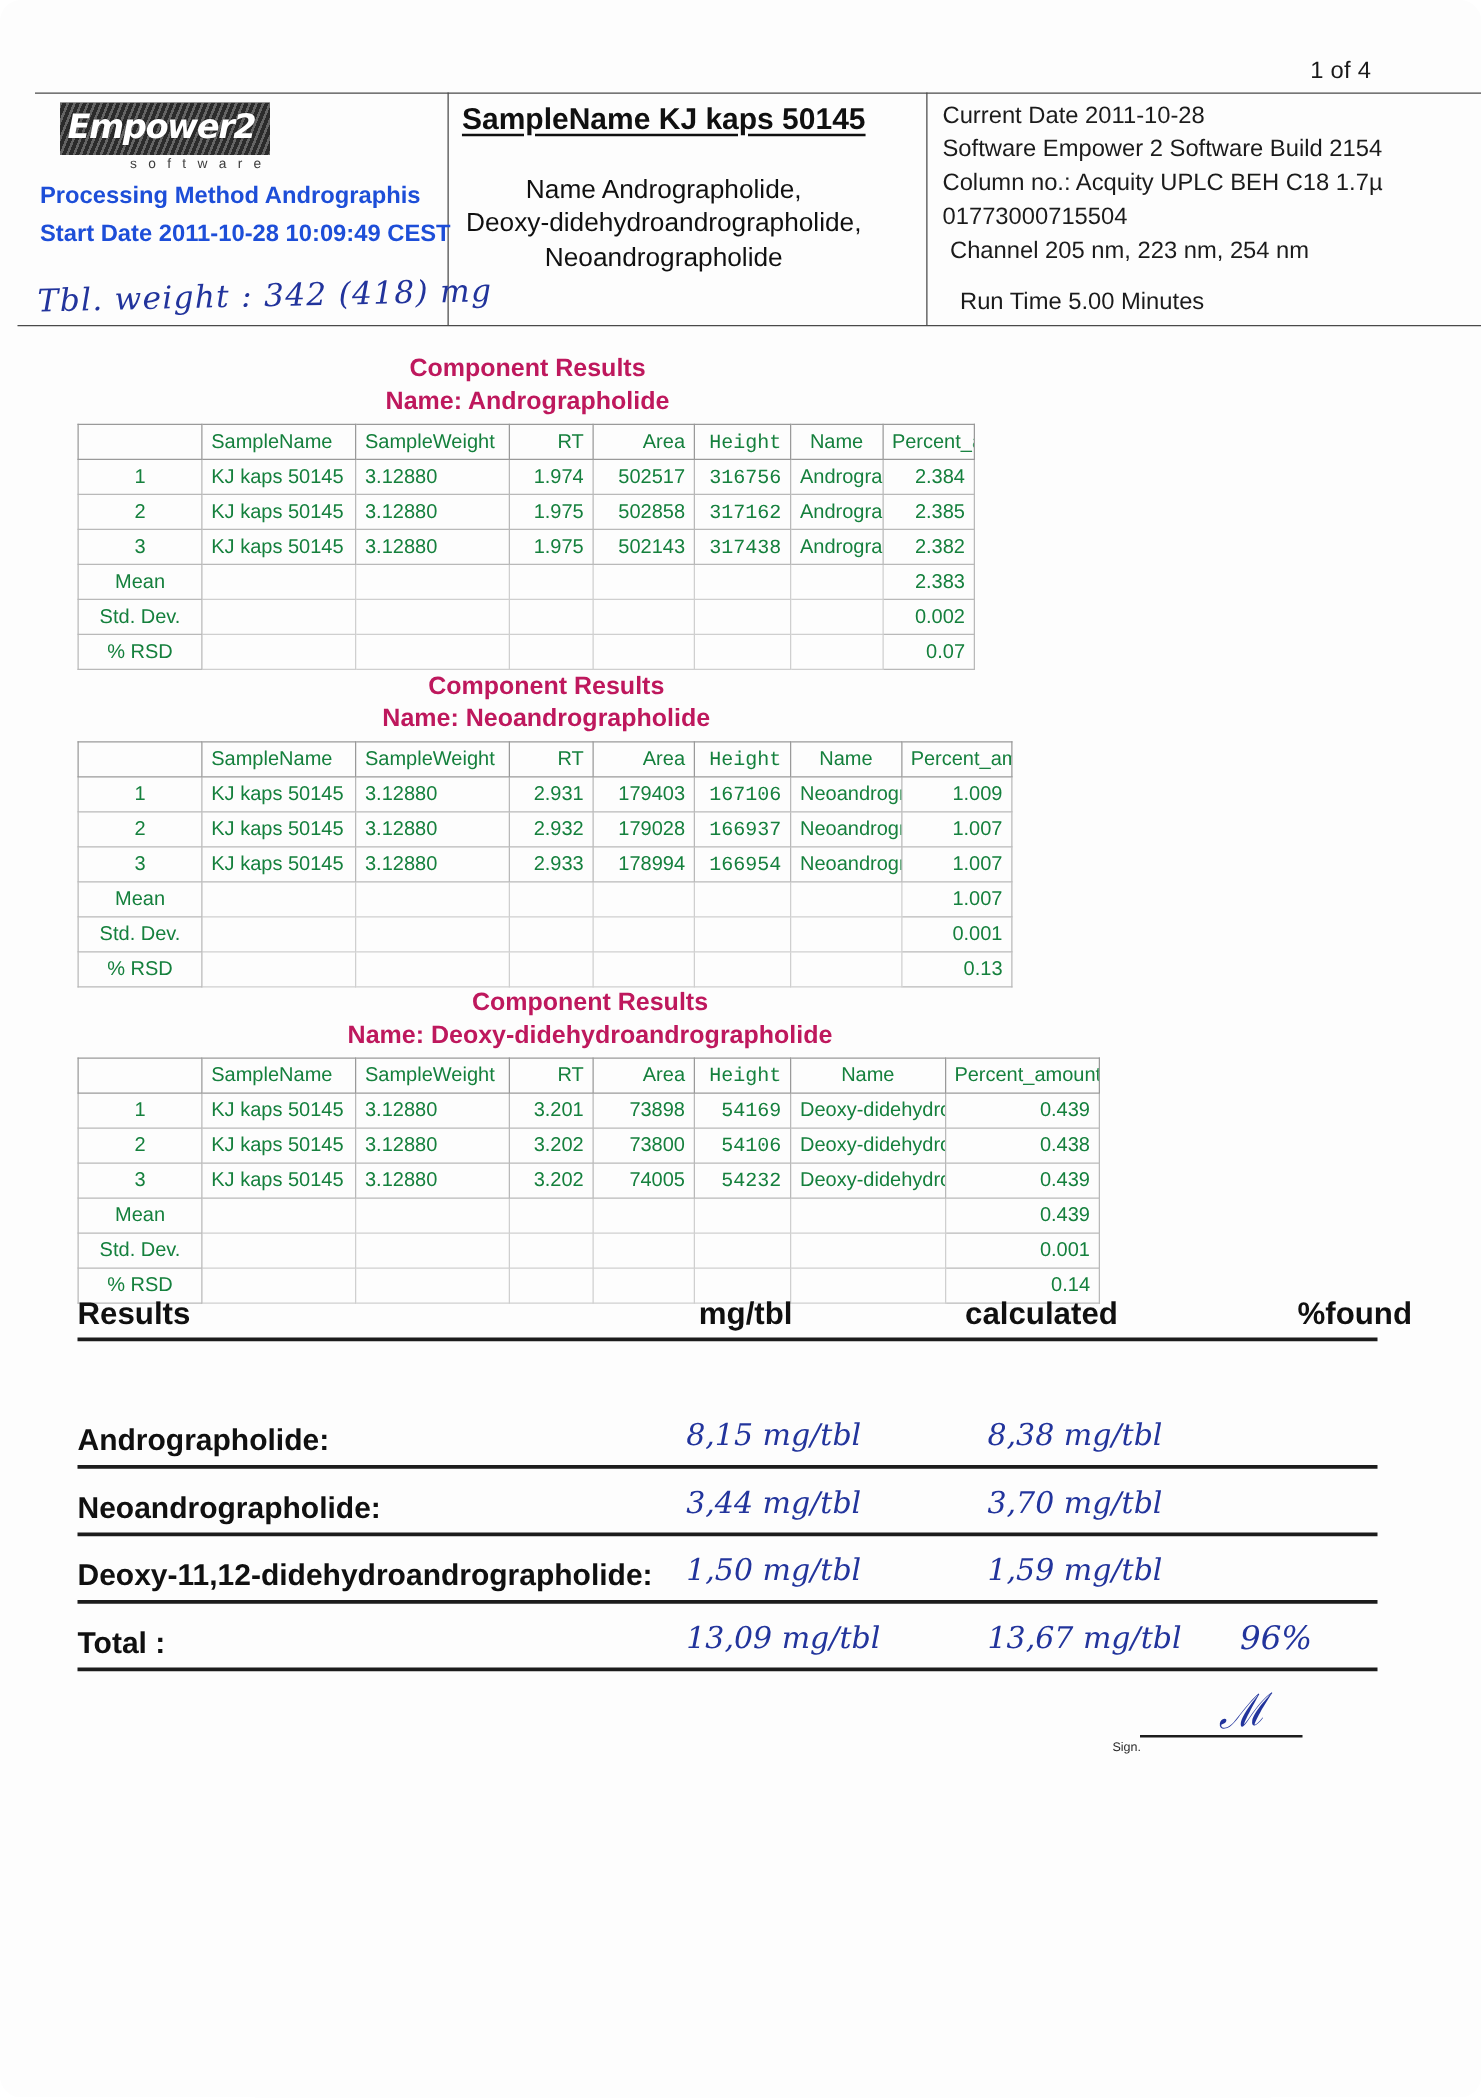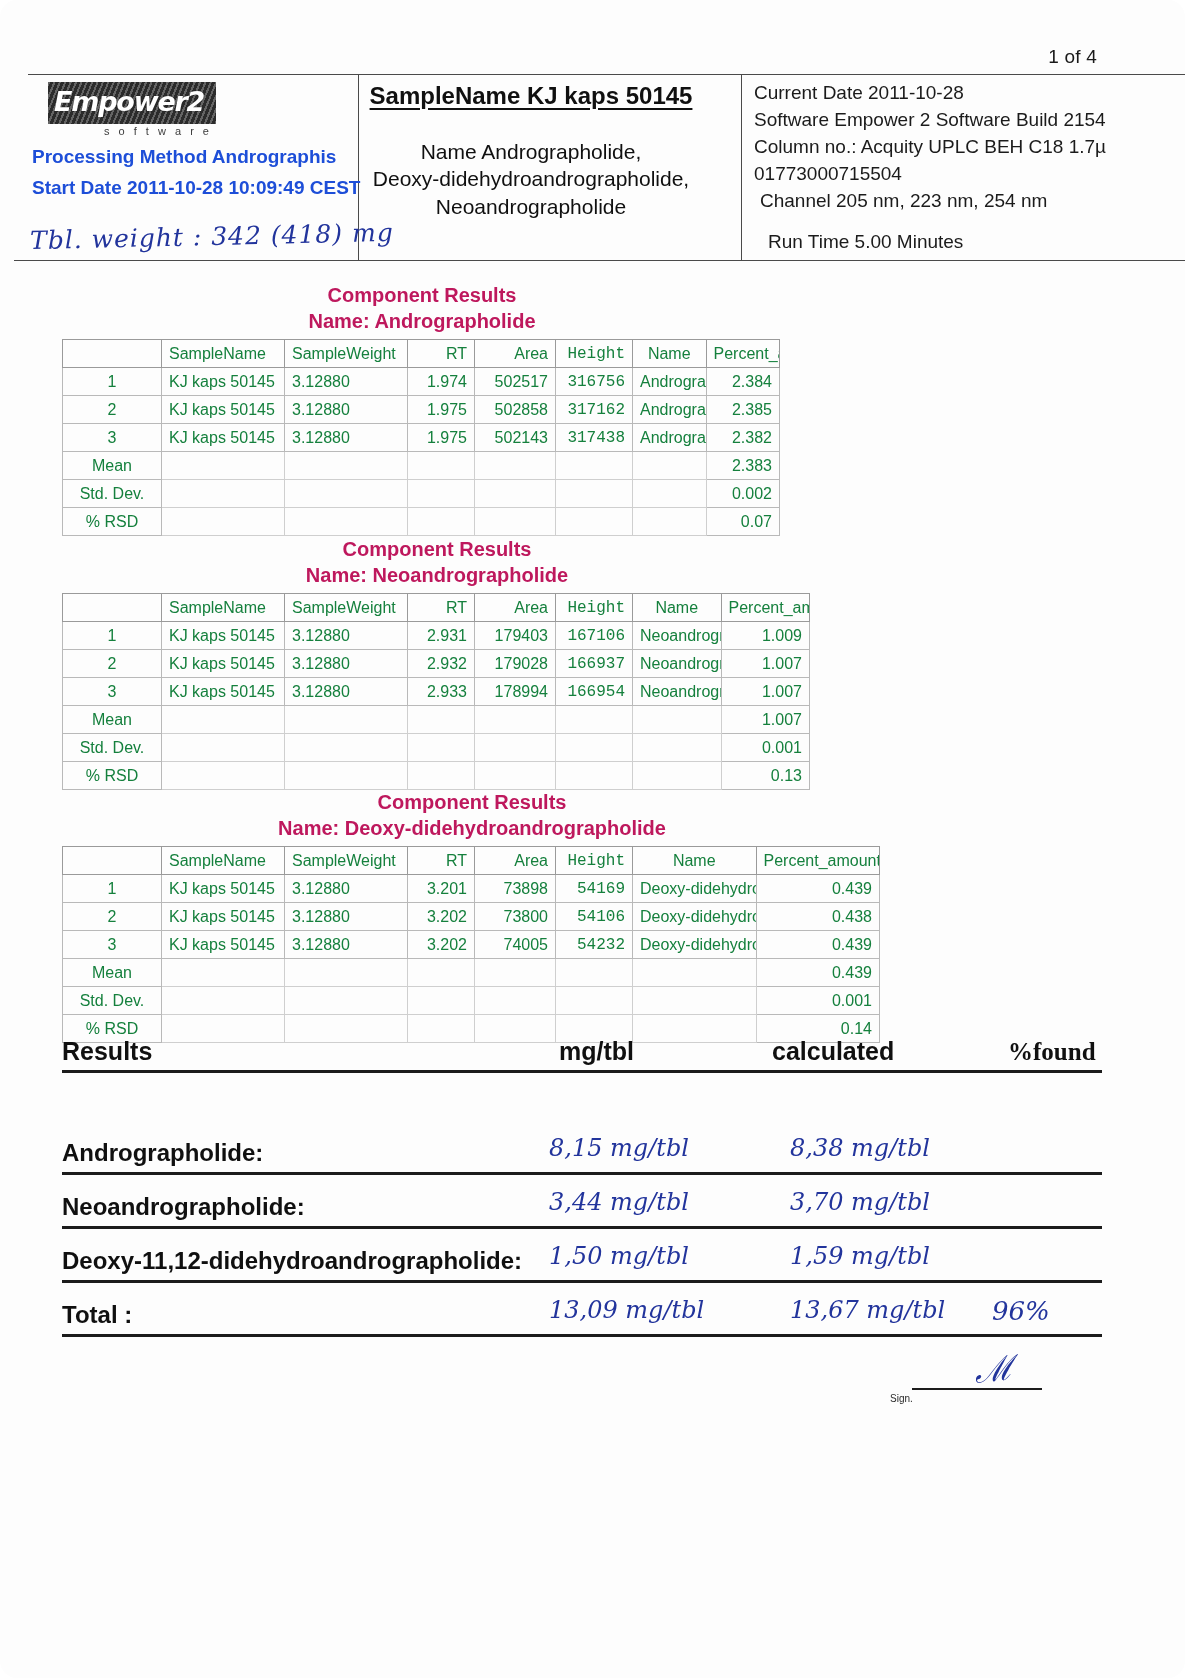--- a/index.html
+++ b/index.html
@@ -229,21 +229,21 @@
   .res-head .lbl {
     position: absolute;
     font-size: 25px;
     font-weight: bold;
     color: #101010;
     bottom: 4px;
   }
   .res-head .lbl.c0 { left: 0; }
   .res-head .lbl.c1 { left: 497px; }
   .res-head .lbl.c2 { left: 710px; }
-  .res-head .lbl.c3 { left: 946px; font-family: Liberation Serif, serif; }
+  .res-head .lbl.c3 { left: 976px; }
 
   .res-rule {
     height: 3px;
     background: #1c1c1c;
     width: 100%;
   }
   .res-row {
     position: relative;
     height: 51px;
     margin-top: 0;

